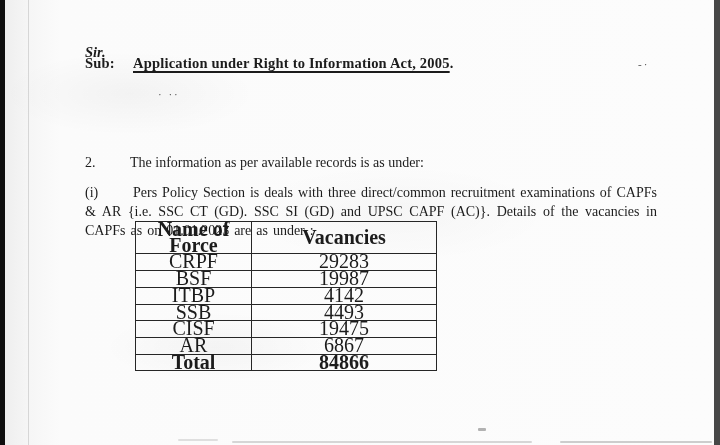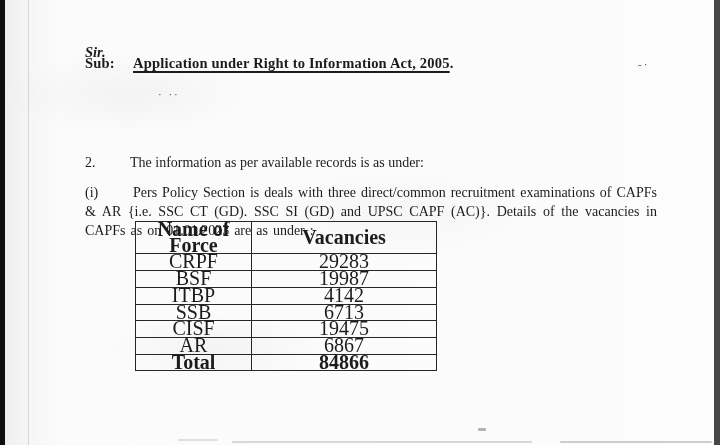--- a/index.html
+++ b/index.html
@@ -99,21 +99,21 @@
       <tr>
         <td>BSF</td>
         <td>19987</td>
       </tr>
       <tr>
         <td>ITBP</td>
         <td>4142</td>
       </tr>
       <tr>
         <td>SSB</td>
-        <td>6713</td>
+        <td>4493</td>
       </tr>
       <tr>
         <td>CISF</td>
         <td>19475</td>
       </tr>
       <tr>
         <td>AR</td>
         <td>6867</td>
       </tr>
       <tr class="total-row">

